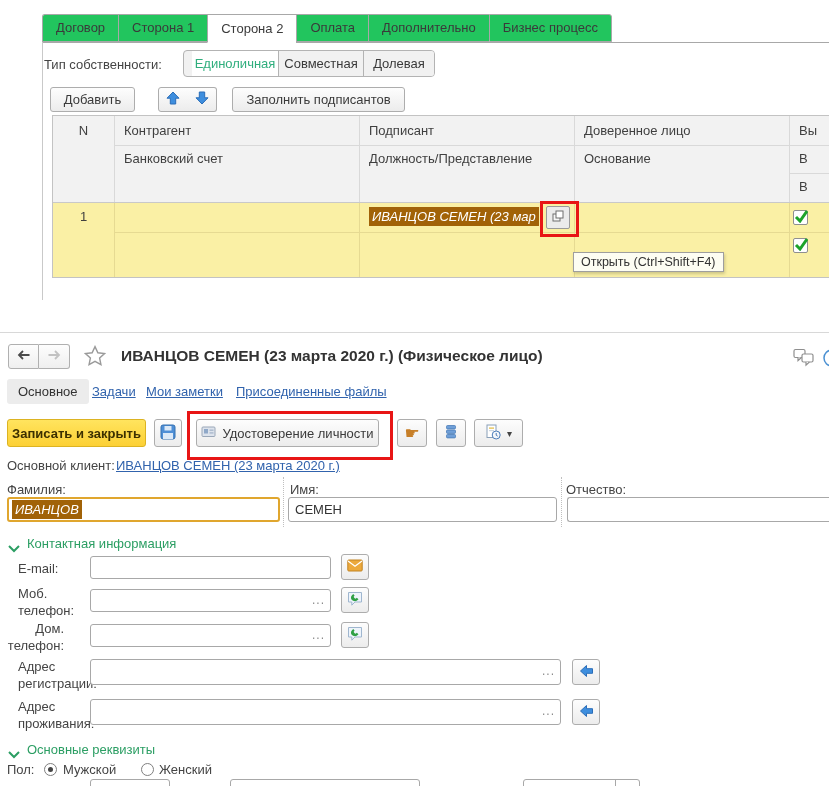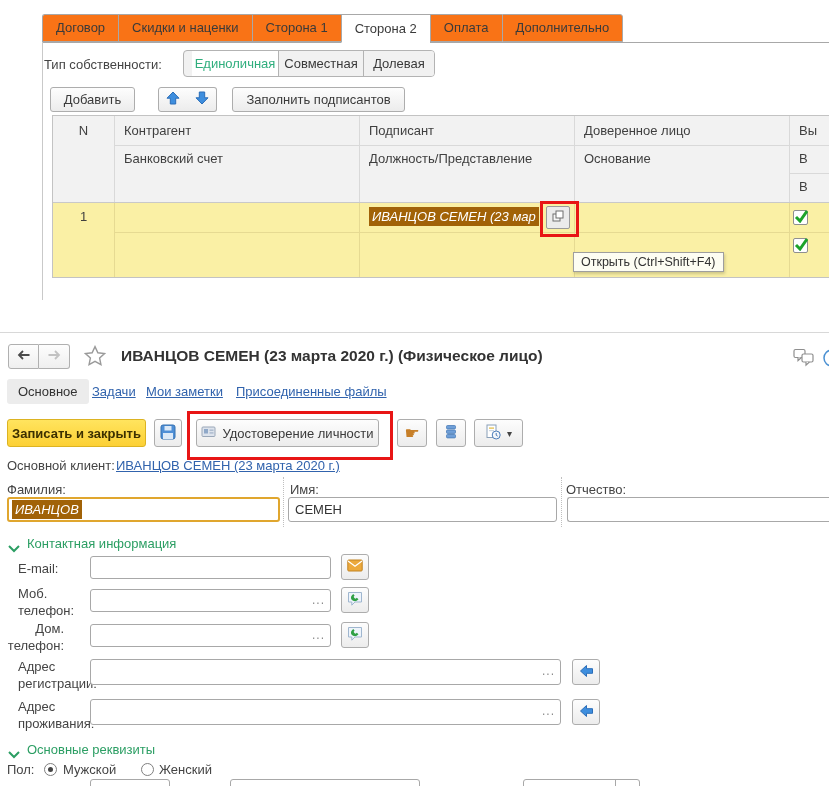--- a/index.html
+++ b/index.html
@@ -2,21 +2,21 @@
 <html><head>
 <meta charset="utf-8">
 <style>
   html,body{margin:0;padding:0;background:#fff;}
   #screen{position:relative;width:829px;height:786px;overflow:hidden;background:#fff;
     font-family:"Liberation Sans","DejaVu Sans",sans-serif;font-size:13px;color:#444;}
   .abs{position:absolute;}
 
   
   .tabstrip{left:42px;top:15px;height:27px;display:flex;align-items:flex-end;z-index:2;}
-  .tab{height:26px;line-height:26px;padding:0 13px;background:#f97316;border:1px solid #a8a8a8;
+  .tab{height:26px;line-height:26px;padding:0 13px;background:#22c55e;border:1px solid #a8a8a8;
     border-right:none;color:#3a3a3a;white-space:nowrap;}
   .tab:first-child{border-top-left-radius:3px;}
   .tab:last-child{border-right:1px solid #a8a8a8;border-top-right-radius:3px;}
   .tab.active{background:#fff;height:27px;line-height:27px;border-bottom:1px solid #fff;margin-bottom:-1px;}
   .tabline{left:42px;top:42px;width:787px;height:1px;background:#a8a8a8;}
   .groupline{left:42px;top:42px;width:1px;height:258px;background:#c9c9c9;}
 
   
   .seg{top:50px;height:25px;display:flex;border:1px solid #b3b3b3;border-radius:4px;overflow:hidden;background:#f1f1f1;}
   .seg .opt{line-height:25px;text-align:center;border-right:1px solid #b3b3b3;color:#3a3a3a;background:#f1f1f1;}
@@ -65,25 +65,25 @@
   .handglyph{font-family:"DejaVu Sans",sans-serif;color:#c77f28;font-size:17px;line-height:17px;}
   .ddarrow{color:#444;font-size:10px;}
 </style>
 </head>
 <body>
 
 <div id="screen">
 
   <div class="abs tabstrip">
     <div class="tab">Договор</div>
-    <div class="tab">Скидки и наценки</div>
     <div class="tab">Сторона 1</div>
     <div class="tab active">Сторона 2</div>
     <div class="tab">Оплата</div>
     <div class="tab">Дополнительно</div>
+    <div class="tab">Бизнес процесс</div>
   </div>
   <div class="abs tabline"></div>
   <div class="abs groupline"></div>
 
   <div class="abs flabel" style="left:44px;top:57px;">Тип собственности:</div>
   <div class="abs seg" style="left:183px;padding-left:8px;">
     <div class="opt sel" style="width:86px;">Единоличная</div>
     <div class="opt" style="width:84px;">Совместная</div>
     <div class="opt" style="width:70px;">Долевая</div>
   </div>

